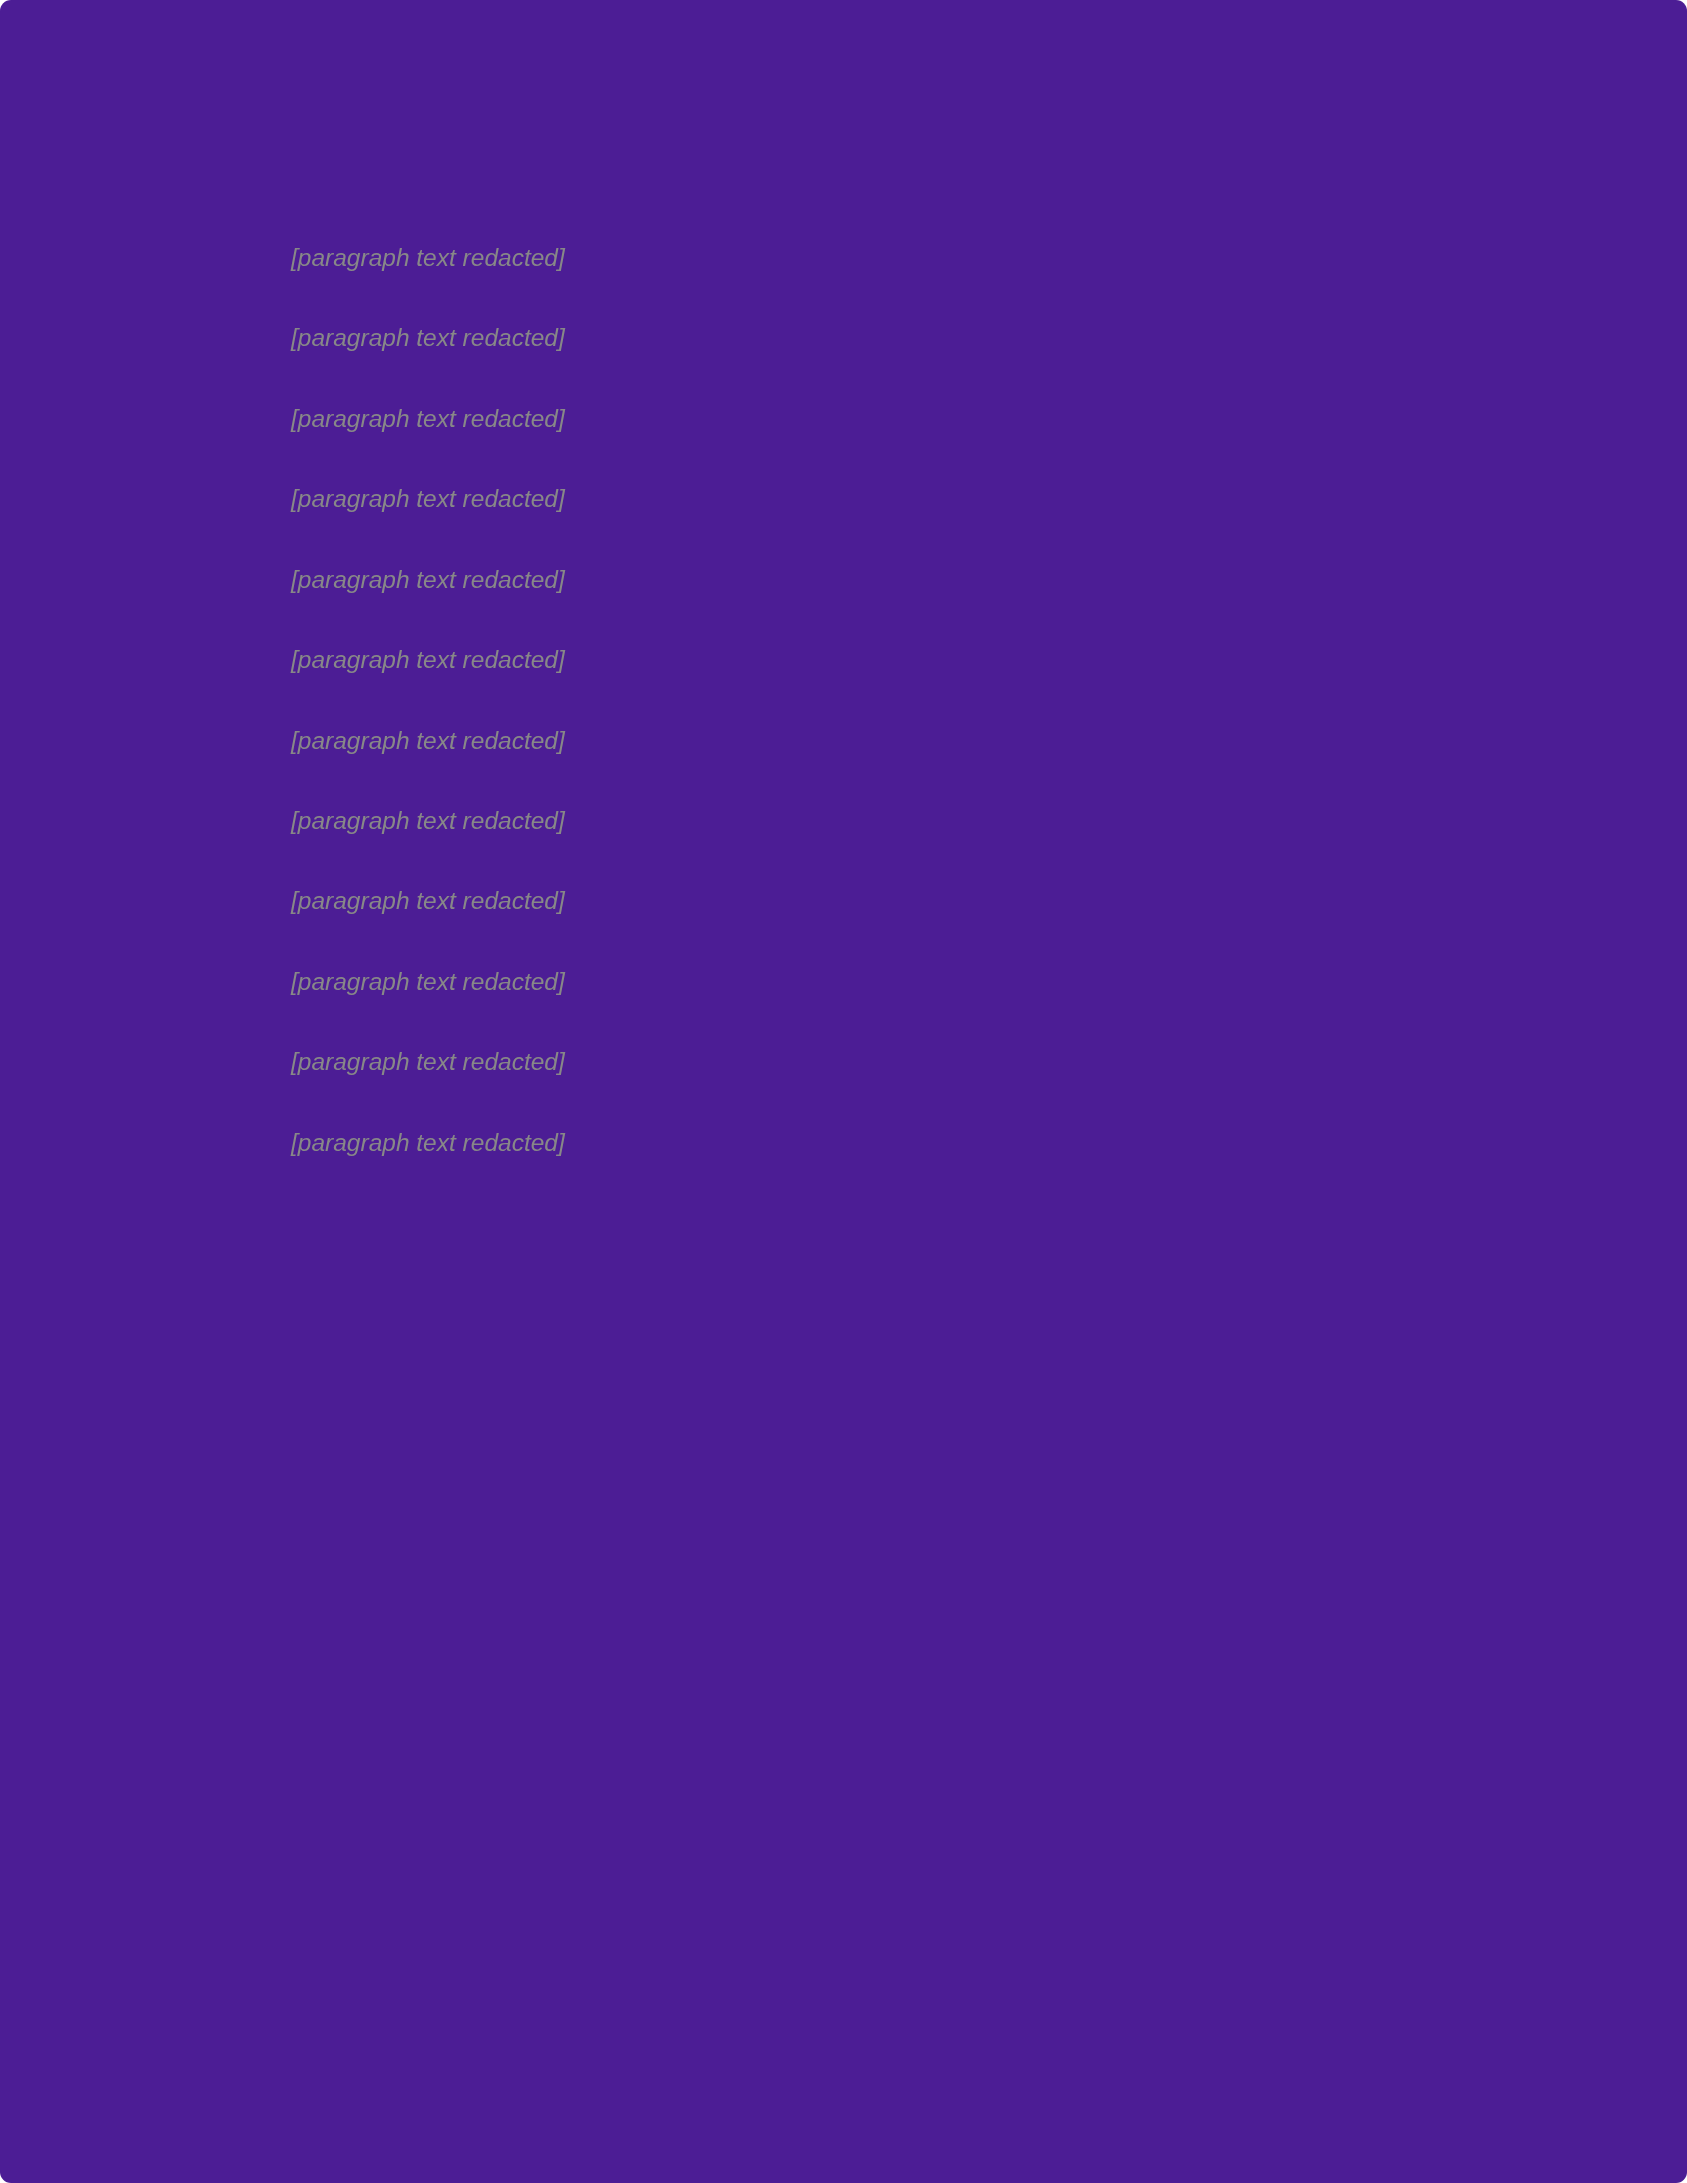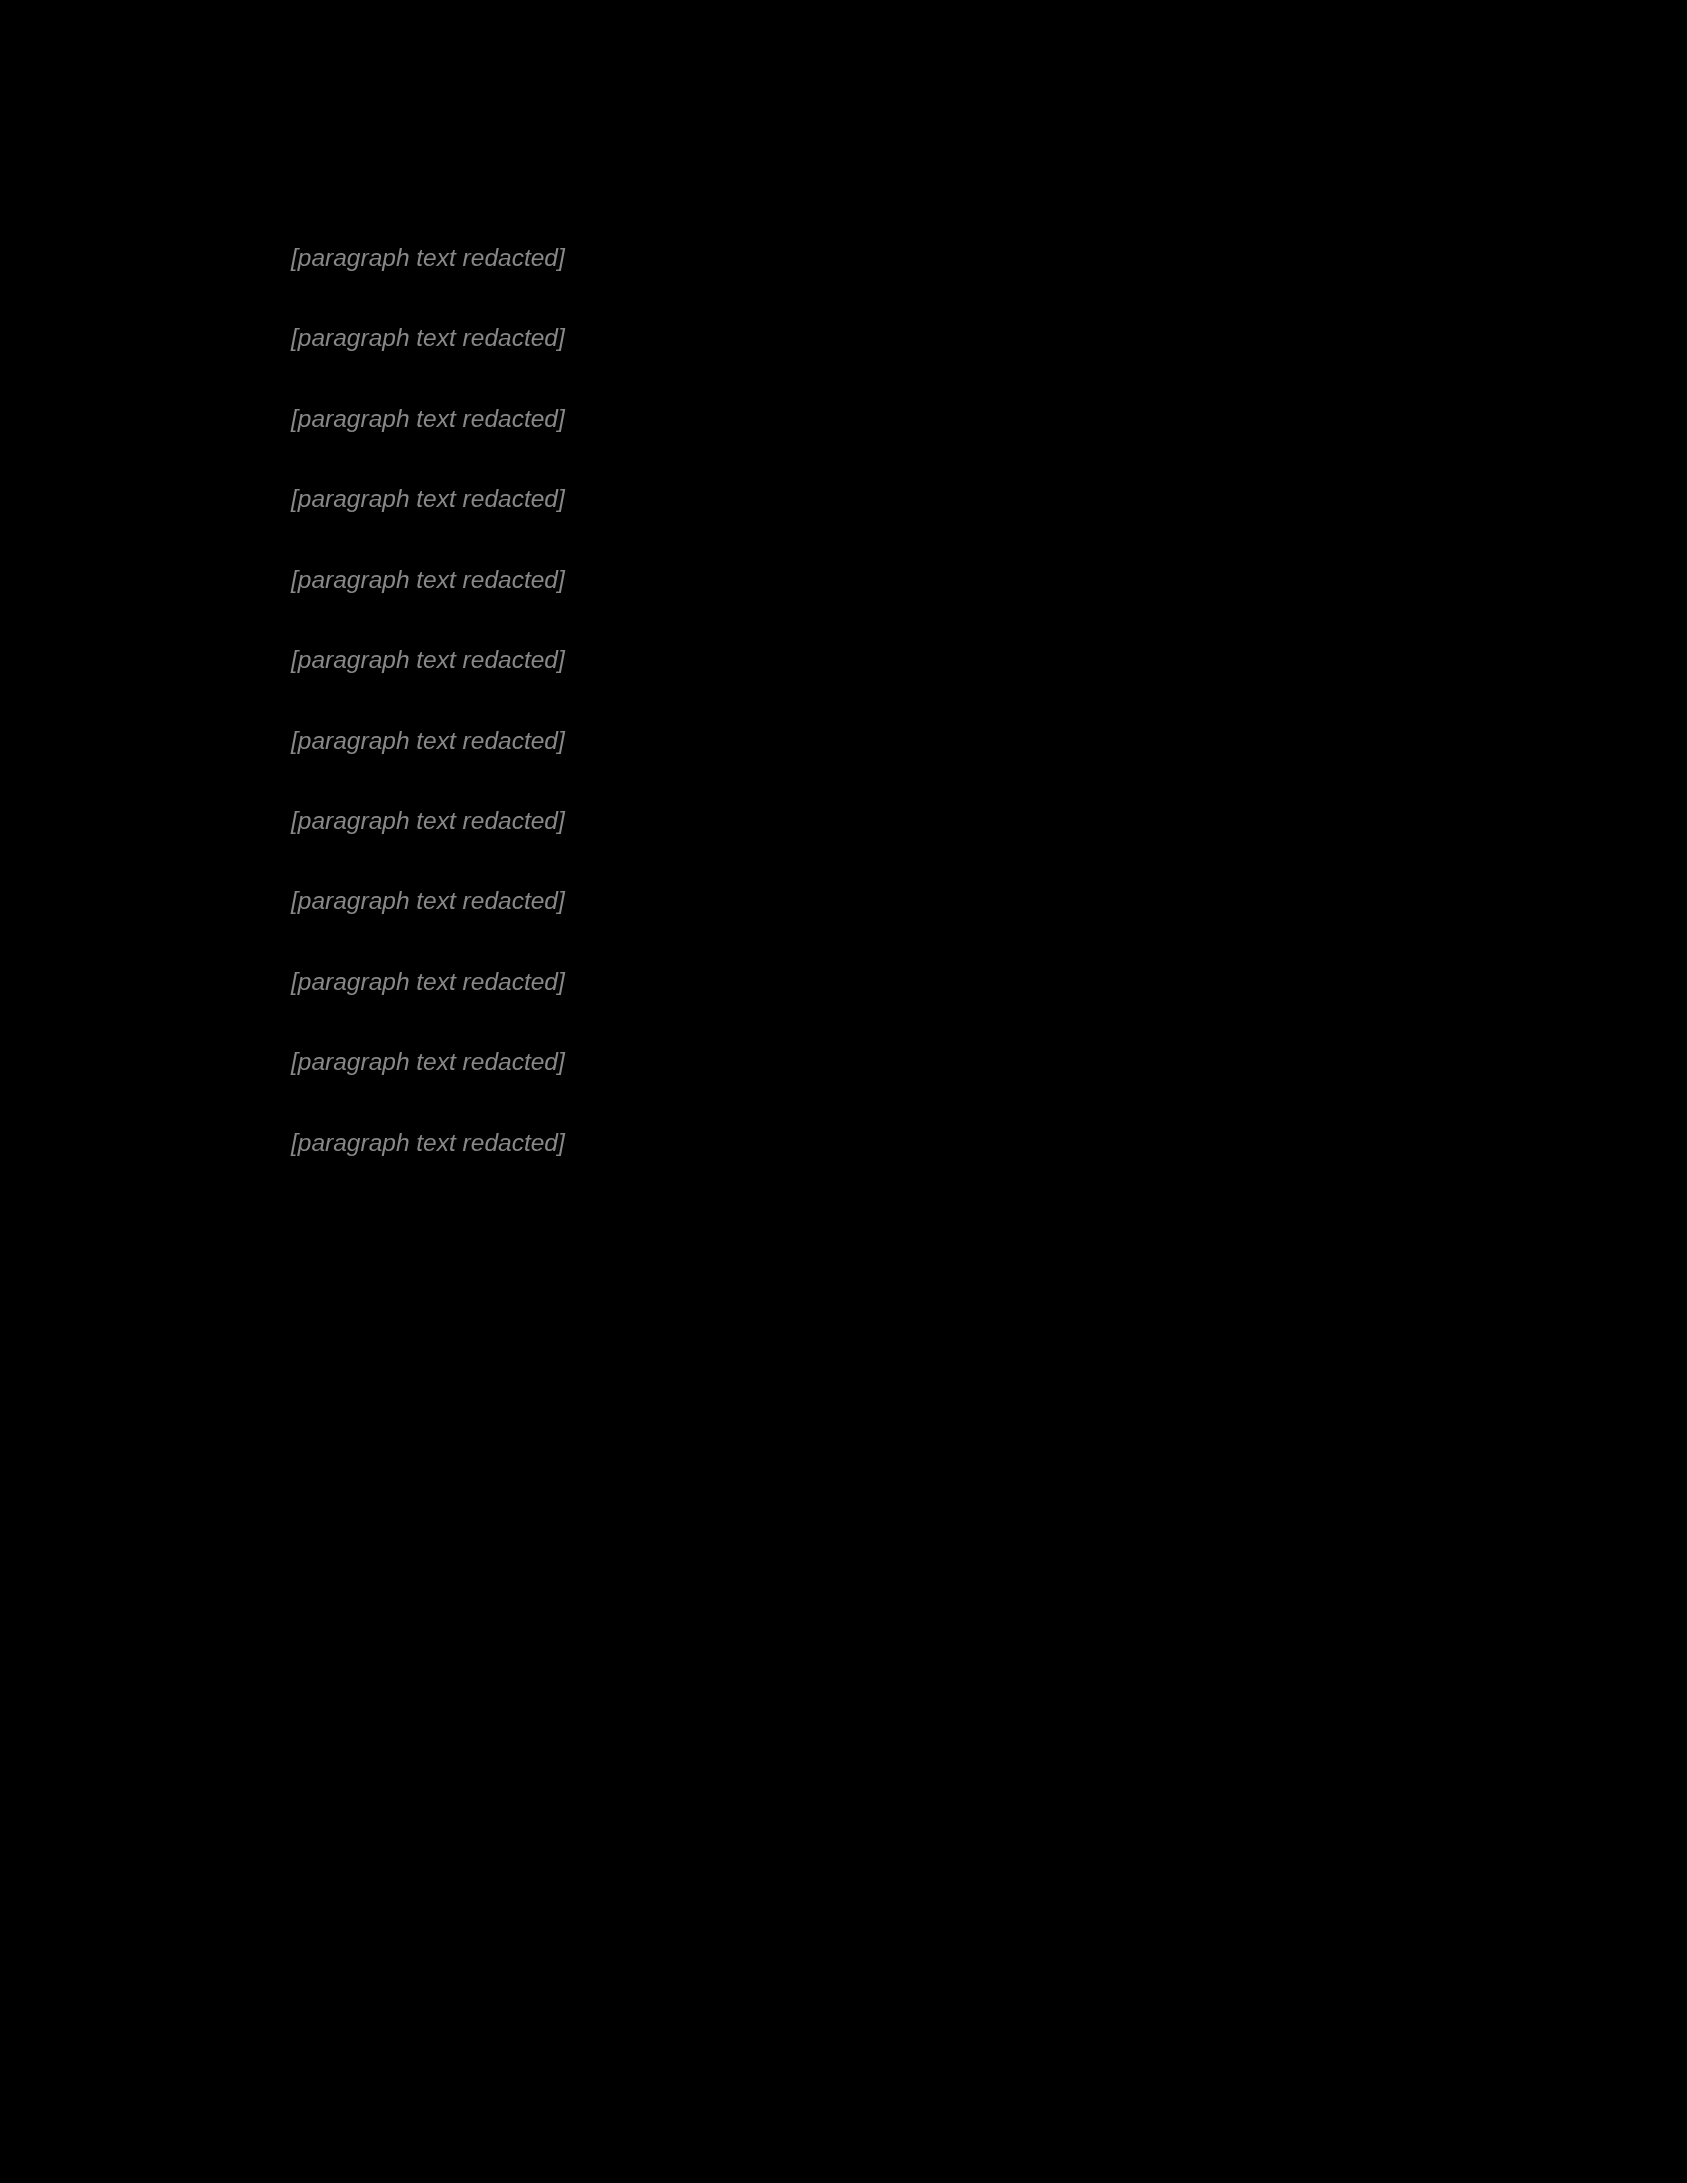--- a/index.html
+++ b/index.html
@@ -1,22 +1,22 @@
 <!DOCTYPE html>
 <html style="font-size:10.6px"><head>
 <meta charset="utf-8">
 <style>
   html, body { margin: 0; padding: 0; background: #ffffff; }
   .page {
     width: 1687px; height: 2183px;
-    background: #000000;
+    background: #4c1d95;
     box-sizing: border-box;
     padding: 238px 195px 0 195px;
     font-family: "Liberation Sans", sans-serif;
-    font-size: 24.5px; line-height: 1.65; color: #1a1a1a;
+    font-size: 24.5px; line-height: 1.65; color: #1a1a1a; border-radius: 11px;
   }
   .para { text-align: justify; text-indent: 96px; margin: 0 0 40px 0; }
   .redacted { color: #888; font-style: italic; }
 </style>
 </head>
 <body>
 
 <div class="page">
 
   <p class="para redacted">[paragraph text redacted]</p>

